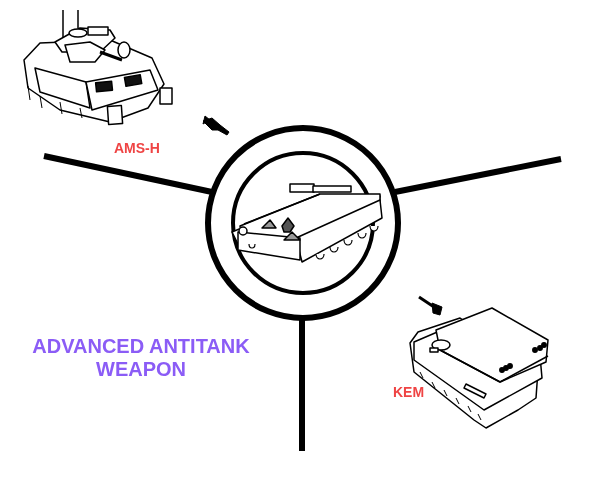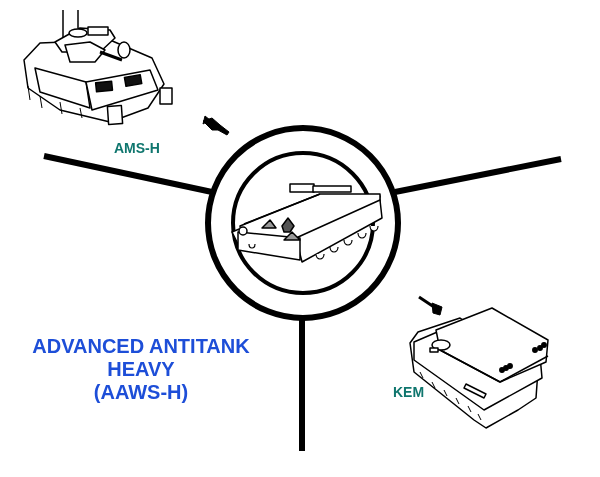--- a/index.html
+++ b/index.html
@@ -1,23 +1,23 @@
 <!DOCTYPE html>
 <html><head>
   <meta charset="utf-8">
   <style>
     html, body { margin: 0; padding: 0; background: #ffffff; }
     body { width: 600px; height: 477px; position: relative; overflow: hidden;
            font-family: "Liberation Sans", sans-serif; }
     #canvas { position: absolute; left: 0; top: 0; width: 600px; height: 477px; }
-    .lbl { position: absolute; font-weight: bold; color: #0f766e; font-family: "Liberation Sans", sans-serif; }
+    .lbl { position: absolute; font-weight: bold; color: #ef4444; font-family: "Liberation Sans", sans-serif; }
     #label-ams { left: 114px; top: 140px; font-size: 14px; }
     #label-kem { left: 393px; top: 384px; font-size: 14px; }
     #title-block { position: absolute; left: 10px; top: 335px; width: 262px; text-align: center;
-                   font-weight: bold; font-size: 20px; line-height: 23px; color: #1d4ed8; }
+                   font-weight: bold; font-size: 20px; line-height: 23px; color: #8b5cf6; }
     #title-block div { white-space: nowrap; }
   </style>
 </head>
 <body>
 
 <svg id="canvas" viewBox="0 0 600 477" xmlns="http://www.w3.org/2000/svg">
 
   <line x1="44" y1="156" x2="212" y2="192" stroke="#000" stroke-width="6" stroke-linecap="butt"></line>
   <line x1="395" y1="192" x2="561" y2="159" stroke="#000" stroke-width="6"></line>
   <line x1="302" y1="318" x2="302" y2="451" stroke="#000" stroke-width="6"></line>
@@ -97,15 +97,14 @@
     <line x1="419" y1="297" x2="437" y2="309" stroke-width="3"></line>
     <polygon points="432,303 442,307 440,315 433,313"></polygon>
   </g>
 </svg>
 
 <div id="label-ams" class="lbl">AMS-H</div>
 <div id="label-kem" class="lbl">KEM</div>
 
 <div id="title-block">
   <div>ADVANCED ANTITANK</div>
-  <div>HEAVY</div>
-  <div>(AAWS-H)</div>
+  <div>WEAPON</div>
 </div>
 
 </body></html>

